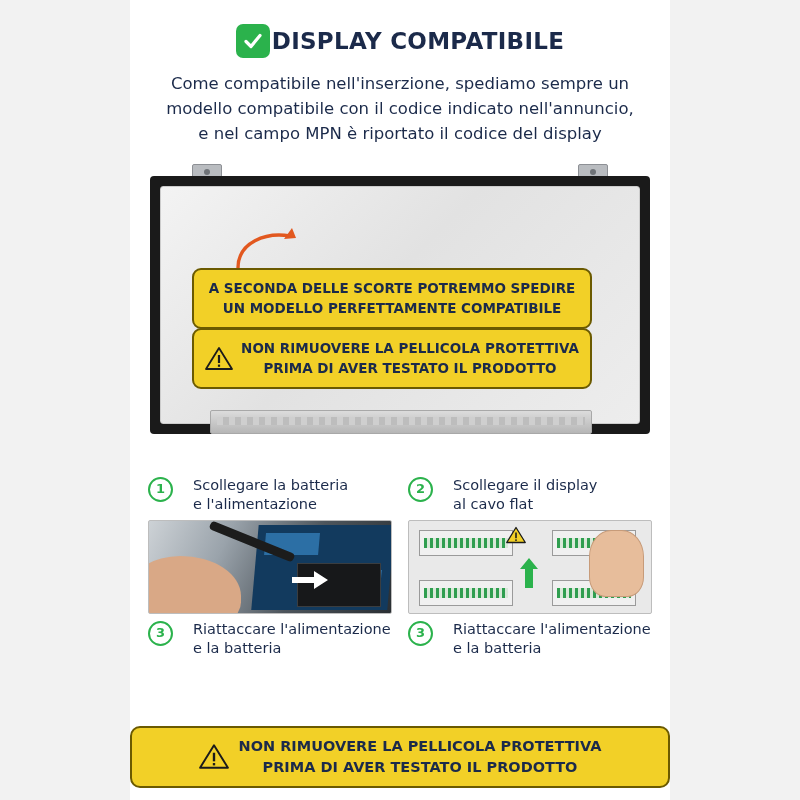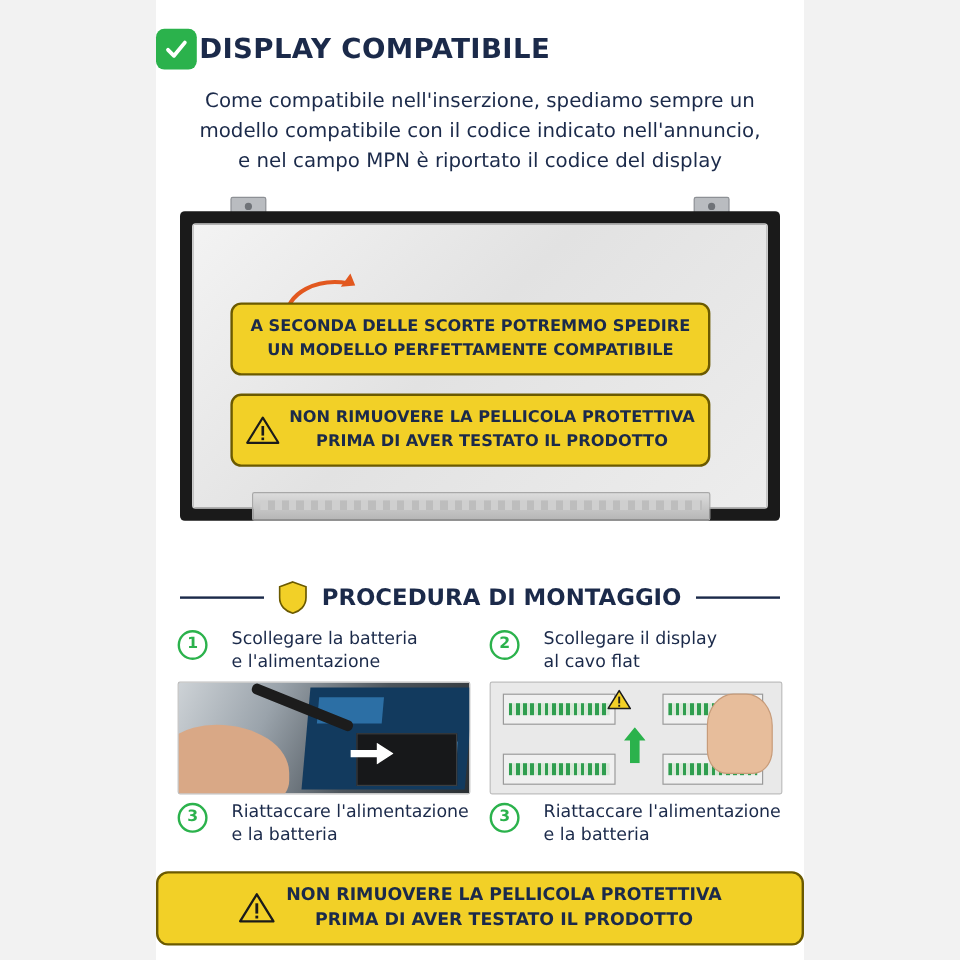--- a/index.html
+++ b/index.html
@@ -36,20 +36,21 @@
     top: 0;
     width: 540px;
     height: 800px;
     background: #ffffff;
   }
 
   
   .header {
     display: flex;
     align-items: center;
+    justify-content: center;
     gap: 2px;
     padding-top: 24px;
   }
   .check-box-icon {
     width: 34px;
     height: 34px;
     border-radius: 7px;
     background: #2bb24c;
     display: flex;
     align-items: center;
@@ -155,21 +156,21 @@
     border: 2px solid #6b5a00;
     border-radius: 9px;
     box-sizing: border-box;
     text-align: center;
     color: #1b2a4a;
     font-weight: bold;
     font-size: 13.5px;
     line-height: 1.45;
     padding: 9px 8px;
   }
-  .callout.one { top: 76px; }
+  .callout.one { top: 92px; }
   .callout.two { top: 152px; }
   .callout-inner {
     display: flex;
     align-items: center;
     justify-content: center;
     gap: 8px;
   }
   .callout-text div { white-space: nowrap; }
 
   .warn-tri { flex: none; }
@@ -420,28 +421,20 @@
             </svg>
             <div class="callout-text">
               <div>NON RIMUOVERE LA PELLICOLA PROTETTIVA</div>
               <div>PRIMA DI AVER TESTATO IL PRODOTTO</div>
             </div>
           </div>
         </div>
       </div>
     </div>
 
-    <div class="proc-header">
-      <span class="proc-line"></span>
-      <svg width="24" height="28" viewBox="0 0 24 28">
-        <path d="M12 1 L23 5 V14 C23 21 18 25.5 12 27 C6 25.5 1 21 1 14 V5 Z" fill="#f2d027" stroke="#6b5a00" stroke-width="1.4"></path>
-      </svg>
-      <span class="proc-title">PROCEDURA DI MONTAGGIO</span>
-      <span class="proc-line"></span>
-    </div>
 
     <div class="steps-grid">
 
       <div class="step-label">
         <span class="step-num">1</span>
         <span class="step-text">
           <div>Scollegare la batteria</div>
           <div>e l'alimentazione</div>
         </span>
       </div>

